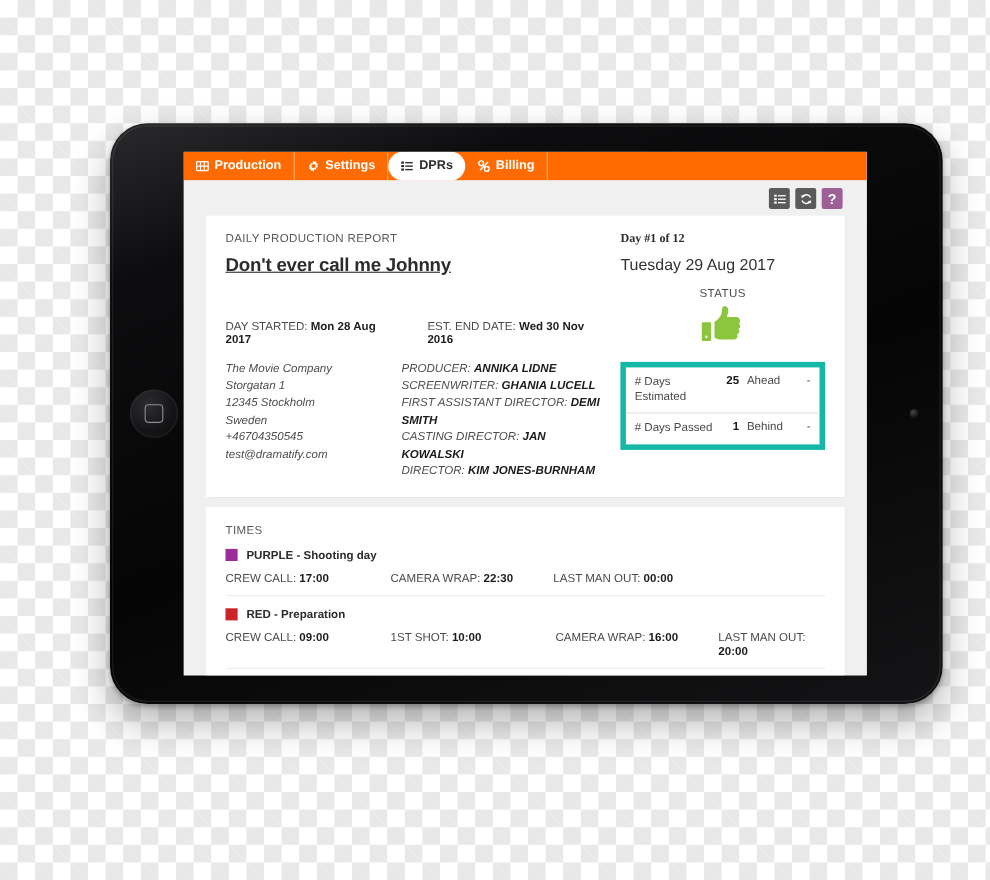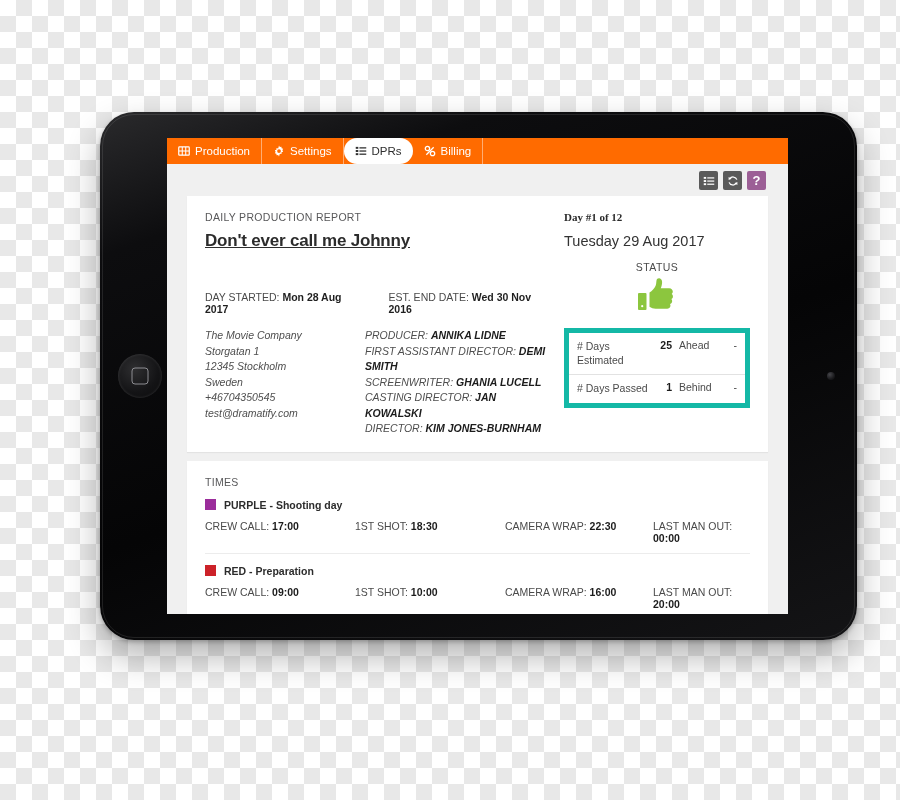--- a/index.html
+++ b/index.html
@@ -99,20 +99,21 @@
   .nav-tab {
     display: flex;
     align-items: center;
     gap: 5px;
     padding: 0 11px;
     font-size: 11.5px;
     color: #ffffff;
     border-right: 1px solid rgba(255,255,255,0.45);
     white-space: nowrap;
     cursor: pointer;
+    font-weight: bold;
   }
   .nav-tab.active {
     background: #ffffff;
     color: #2e2e2e;
     border-right: none;
     border-radius: 13px;
   }
   .nav-icon { width: 12px; height: 12px; flex: 0 0 auto; display:block; }
 
   
@@ -342,26 +343,26 @@
                   <div>Sweden</div>
                   <div>+46704350545</div>
                   <div>test@dramatify.com</div>
                 </div>
                 <div class="info-col-b">
                   <div>
                     <span>PRODUCER:</span>
                     <b>ANNIKA LIDNE</b>
                   </div>
                   <div>
+                    <span>SCREENWRITER:</span>
+                    <b>GHANIA LUCELL</b>
+                  </div>
+                  <div>
                     <span>FIRST ASSISTANT DIRECTOR:</span>
                     <b>DEMI SMITH</b>
-                  </div>
-                  <div>
-                    <span>SCREENWRITER:</span>
-                    <b>GHANIA LUCELL</b>
                   </div>
                   <div>
                     <span>CASTING DIRECTOR:</span>
                     <b>JAN KOWALSKI</b>
                   </div>
                   <div>
                     <span>DIRECTOR:</span>
                     <b>KIM JONES-BURNHAM</b>
                   </div>
                 </div>
@@ -406,24 +407,20 @@
           <div class="time-block">
             <div class="swatch-row">
               <span class="swatch" style="background:#9b2d9b"></span>
               <span class="swatch-label">PURPLE - Shooting day</span>
             </div>
             <div class="time-row">
               <div class="tc-1">
                 <span>CREW CALL:</span>
                 <b>17:00</b>
               </div>
-              <div class="tc-2">
-                <span>1ST SHOT:</span>
-                <b>18:30</b>
-              </div>
               <div class="tc-3">
                 <span>CAMERA WRAP:</span>
                 <b>22:30</b>
               </div>
               <div class="tc-4">
                 <span>LAST MAN OUT:</span>
                 <b>00:00</b>
               </div>
             </div>
           </div>

